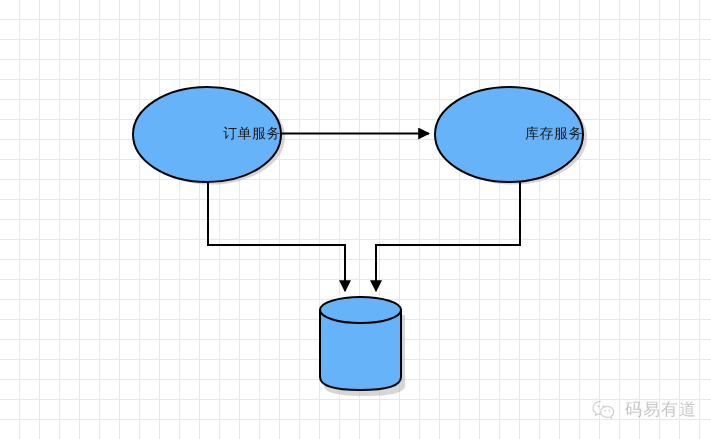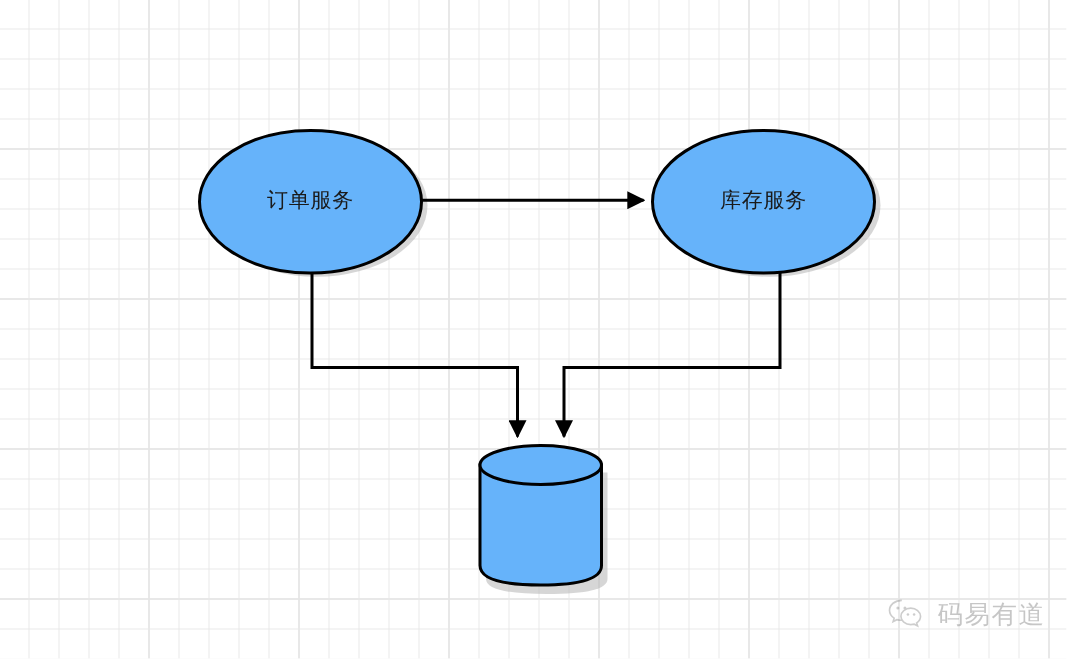--- a/index.html
+++ b/index.html
@@ -33,21 +33,21 @@
     width: 711px;
     height: 439px;
   }
   .node-label {
     position: absolute;
     color: #1a1a1a;
     font-size: 14px;
     font-family: "Liberation Sans", "DejaVu Sans", sans-serif;
     letter-spacing: 0.5px;
     white-space: nowrap;
-    text-align: center;
+    text-align: right;
     pointer-events: none;
   }
   #label-order-service {
     left: 133px;
     top: 125px;
     width: 148px;
   }
   #label-inventory-service {
     left: 435px;
     top: 125px;
@@ -56,21 +56,21 @@
   #label-database {
     left: 320px;
     top: 349px;
     width: 81px;
   }
   #watermark {
     position: absolute;
     left: 592px;
     top: 398px;
     display: flex;
-    align-items: flex-start;
+    align-items: flex-end;
     gap: 7px;
     opacity: 0.42;
   }
   #watermark-text {
     font-size: 17px;
     color: #7a7a7a;
     font-family: "Liberation Sans", "DejaVu Sans", sans-serif;
     letter-spacing: 1px;
     white-space: nowrap;
   }

